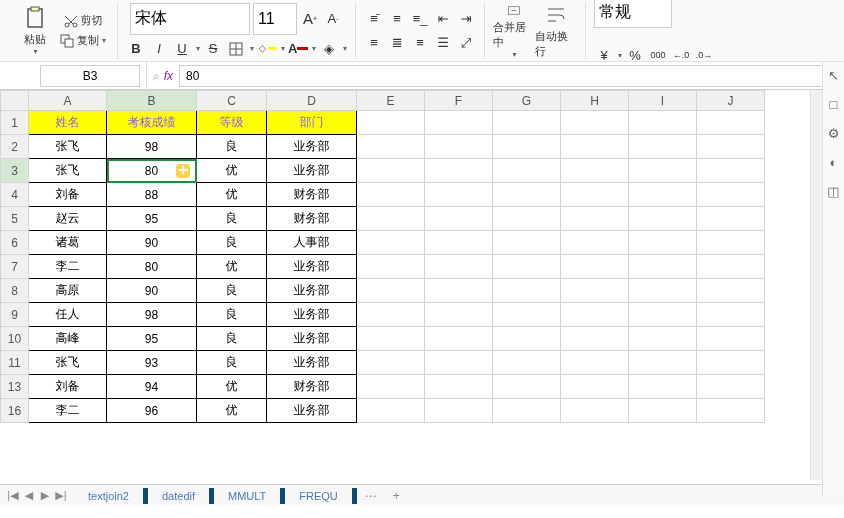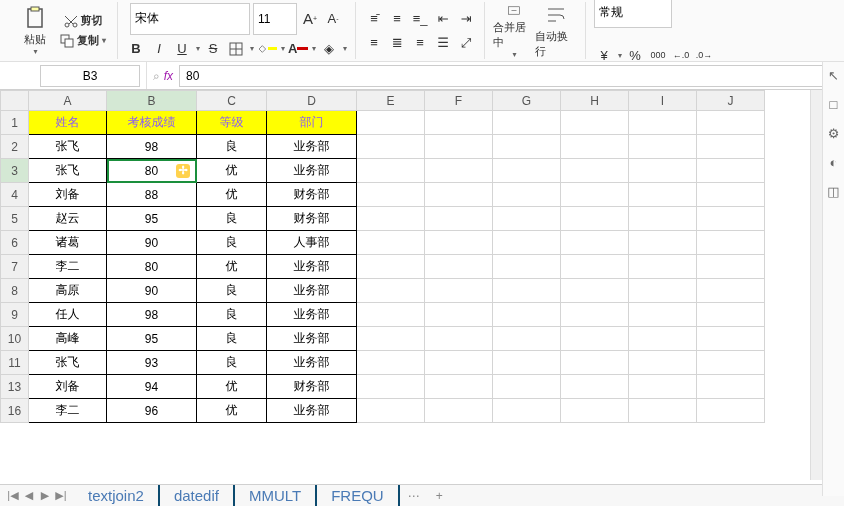--- a/index.html
+++ b/index.html
@@ -5,25 +5,25 @@
 * { box-sizing: border-box; margin: 0; padding: 0; }
 body { font-family: "Microsoft YaHei", Arial, sans-serif; font-size: 12px; background: #fff; overflow: hidden; width: 844px; height: 518px; position: relative; }
 
 
 .ribbon { height: 62px; background: #fafafa; border-bottom: 1px solid #e0e0e0; display: flex; align-items: stretch; padding: 2px 6px; gap: 0; }
 .ribbon-group { display: flex; align-items: center; border-right: 1px solid #e0e0e0; padding: 0 8px; }
 .ribbon-col { display: flex; flex-direction: column; align-items: center; justify-content: center; gap: 2px; }
 .ribbon-row { display: flex; align-items: center; gap: 3px; }
 .big-btn { display: flex; flex-direction: column; align-items: center; justify-content: center; width: 42px; height: 56px; cursor: pointer; }
 .big-btn .lbl { font-size: 11px; color: #333; margin-top: 2px; }
-.small-btn { display: flex; align-items: center; gap: 2px; padding: 1px 3px; cursor: pointer; font-size: 11px; color: #333; white-space: nowrap; font-weight: bold; }
+.small-btn { display: flex; align-items: center; gap: 2px; padding: 1px 3px; cursor: pointer; font-size: 11px; color: #333; white-space: nowrap; }
 .icon-svg { width: 16px; height: 16px; display: inline-block; }
 .icon-svg-lg { width: 24px; height: 24px; display: inline-block; }
 .dropdown-arrow { font-size: 8px; color: #666; margin-left: 1px; }
-.font-select { height: 32px; border: 1px solid #ccc; font-size: 12px; padding: 0 4px; background: #fff; }
+.font-select { height: 32px; border: 1px solid #ccc; font-size: 16px; padding: 0 4px; background: #fff; }
 .font-name { width: 120px; }
 .font-size { width: 44px; }
 .fmt-btn { width: 20px; height: 20px; display: inline-flex; align-items: center; justify-content: center; cursor: pointer; font-size: 13px; color: #333; }
 .fmt-btn.bold { font-weight: bold; }
 .fmt-btn.italic { font-style: italic; }
 .fmt-btn.underline { text-decoration: underline; }
 .fmt-btn.strike { text-decoration: line-through; }
 .color-bar { display: inline-block; width: 14px; height: 3px; }
 
 
@@ -47,21 +47,21 @@
 .active-cell { outline: 2px solid #1a8f3c; outline-offset: -2px; position: relative; }
 .cursor-plus { position: absolute; right: 6px; top: 50%; transform: translateY(-50%); width: 14px; height: 14px; border-radius: 3px; background: #ffd24d; display: flex; align-items: center; justify-content: center; color: #fff; font-weight: bold; font-size: 11px; }
 .active-col-hdr { background: #d4e8d4 !important; }
 .active-row-hdr { background: #d4e8d4 !important; }
 
 
 .sheet-bar { height: 22px; border-top: 1px solid #d0d0d0; display: flex; align-items: center; background: #f7f7f7; }
 .sheet-nav { display: flex; gap: 2px; padding: 0 6px; }
 .sheet-nav span { width: 14px; text-align: center; color: #888; cursor: pointer; font-size: 11px; }
 .sheet-tabs { display: flex; align-items: center; }
-.sheet-tab { padding: 2px 14px; border-right: 2px solid #0c4a6e; color: #4a7ab5; font-size: 15px; cursor: pointer; }
+.sheet-tab { padding: 2px 14px; border-right: 5px solid #0c4a6e; color: #4a7ab5; font-size: 11px; cursor: pointer; }
 .sheet-add { padding: 0 8px; cursor: pointer; color: #888; }
 
 
 .side-icons { position: absolute; right: 0; top: 62px; width: 22px; height: 434px; background: #fafafa; border-left: 1px solid #e0e0e0; display: flex; flex-direction: column; align-items: center; gap: 14px; padding-top: 6px; }
 .side-icons span { font-size: 13px; color: #666; cursor: pointer; }
 
 
 .vscroll { position: absolute; right: 22px; top: 90px; width: 12px; height: 390px; background: #f0f0f0; border-left: 1px solid #ddd; }
 </style>
 </head>

